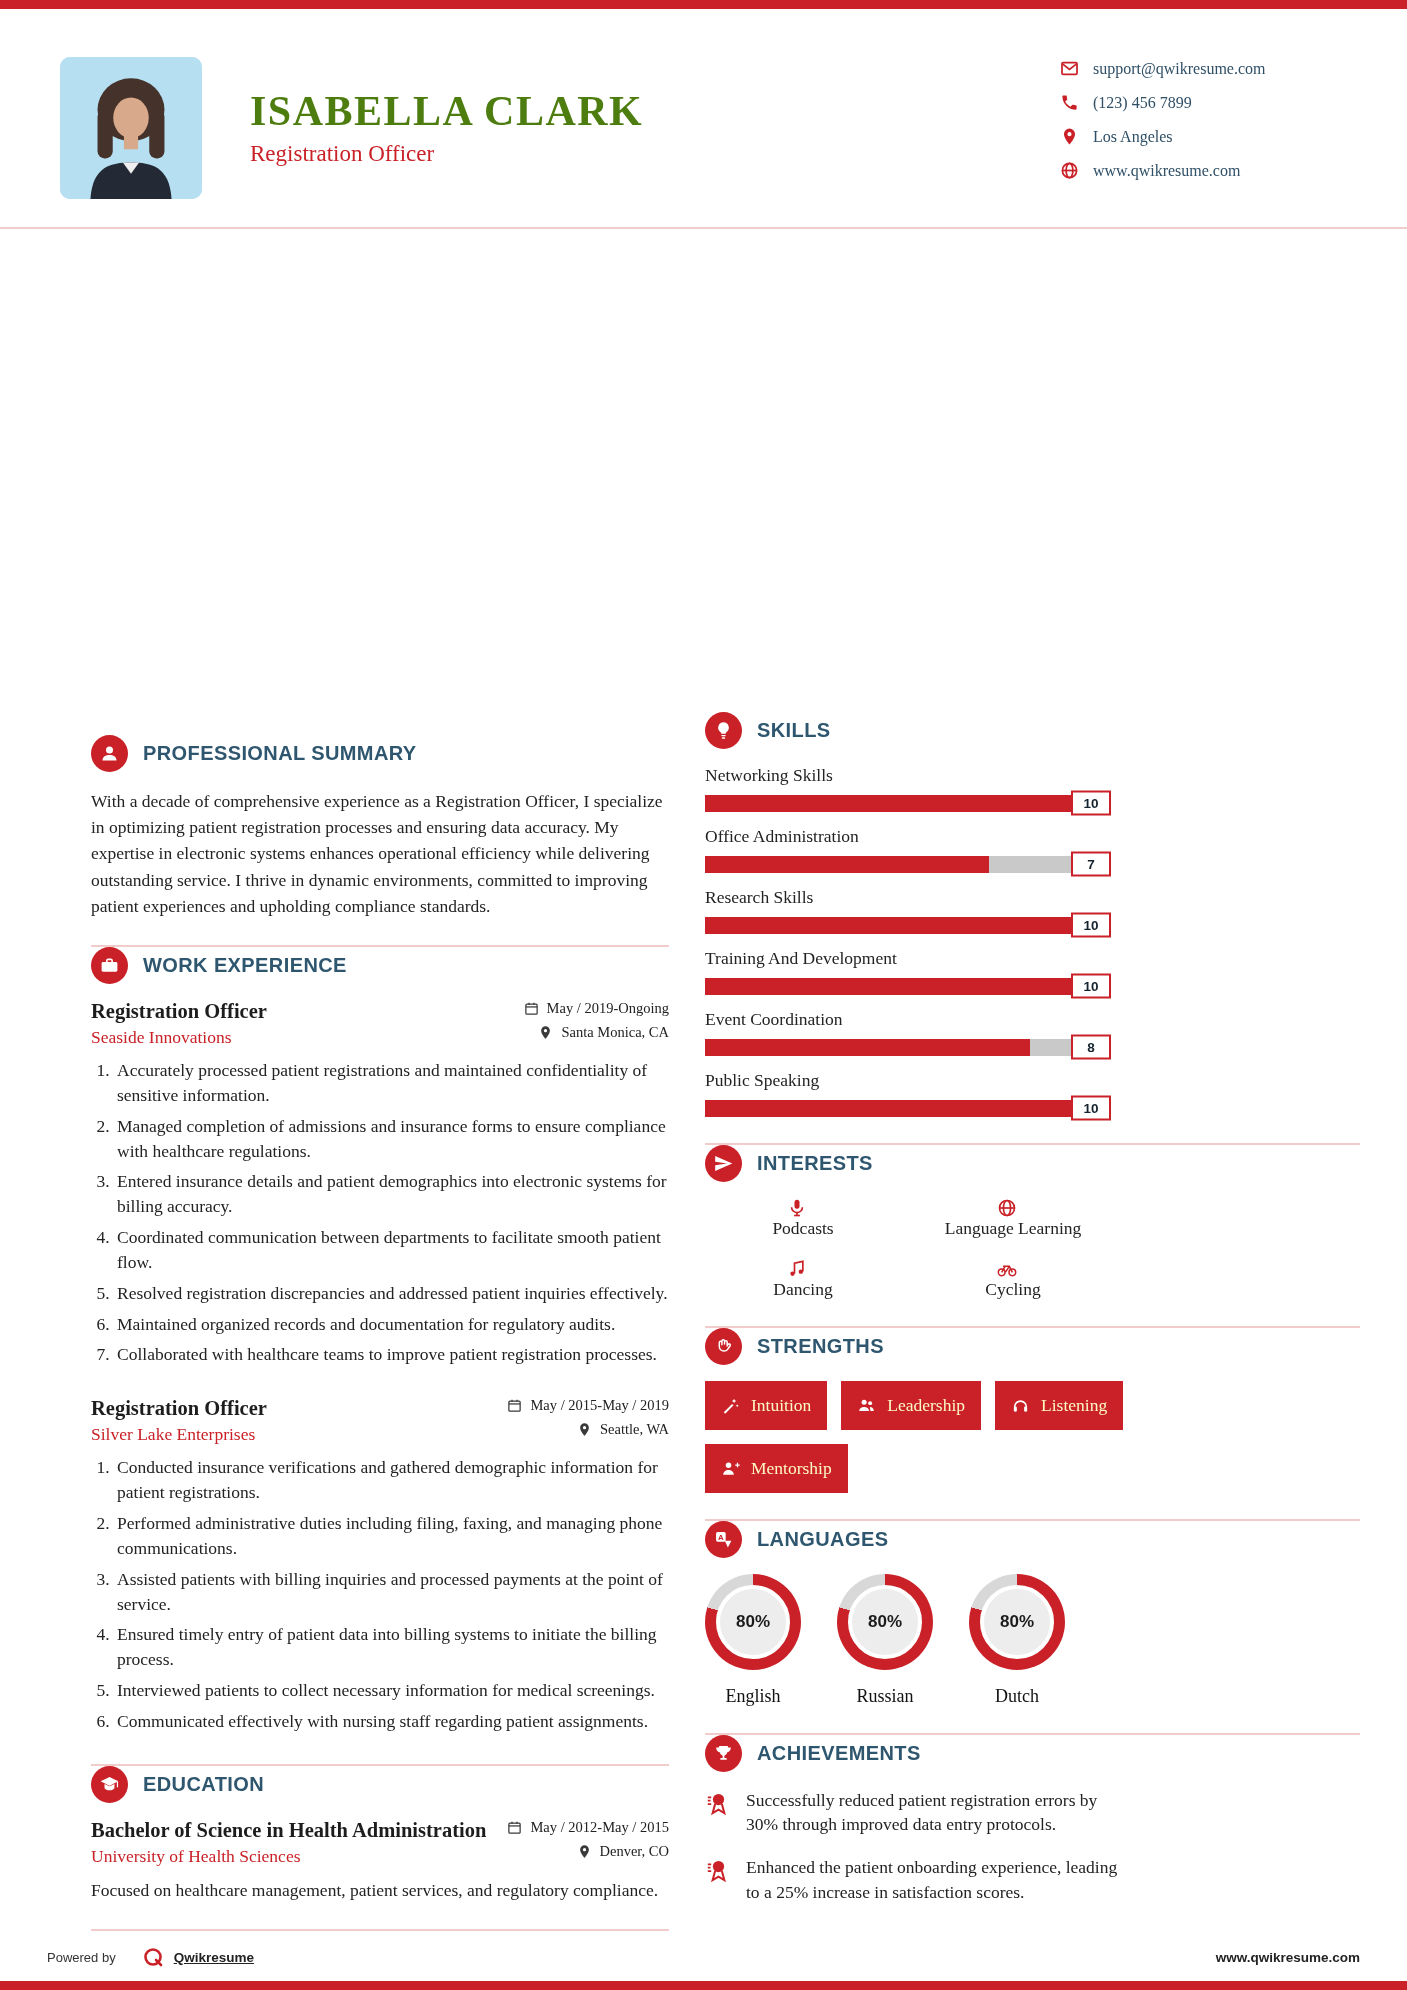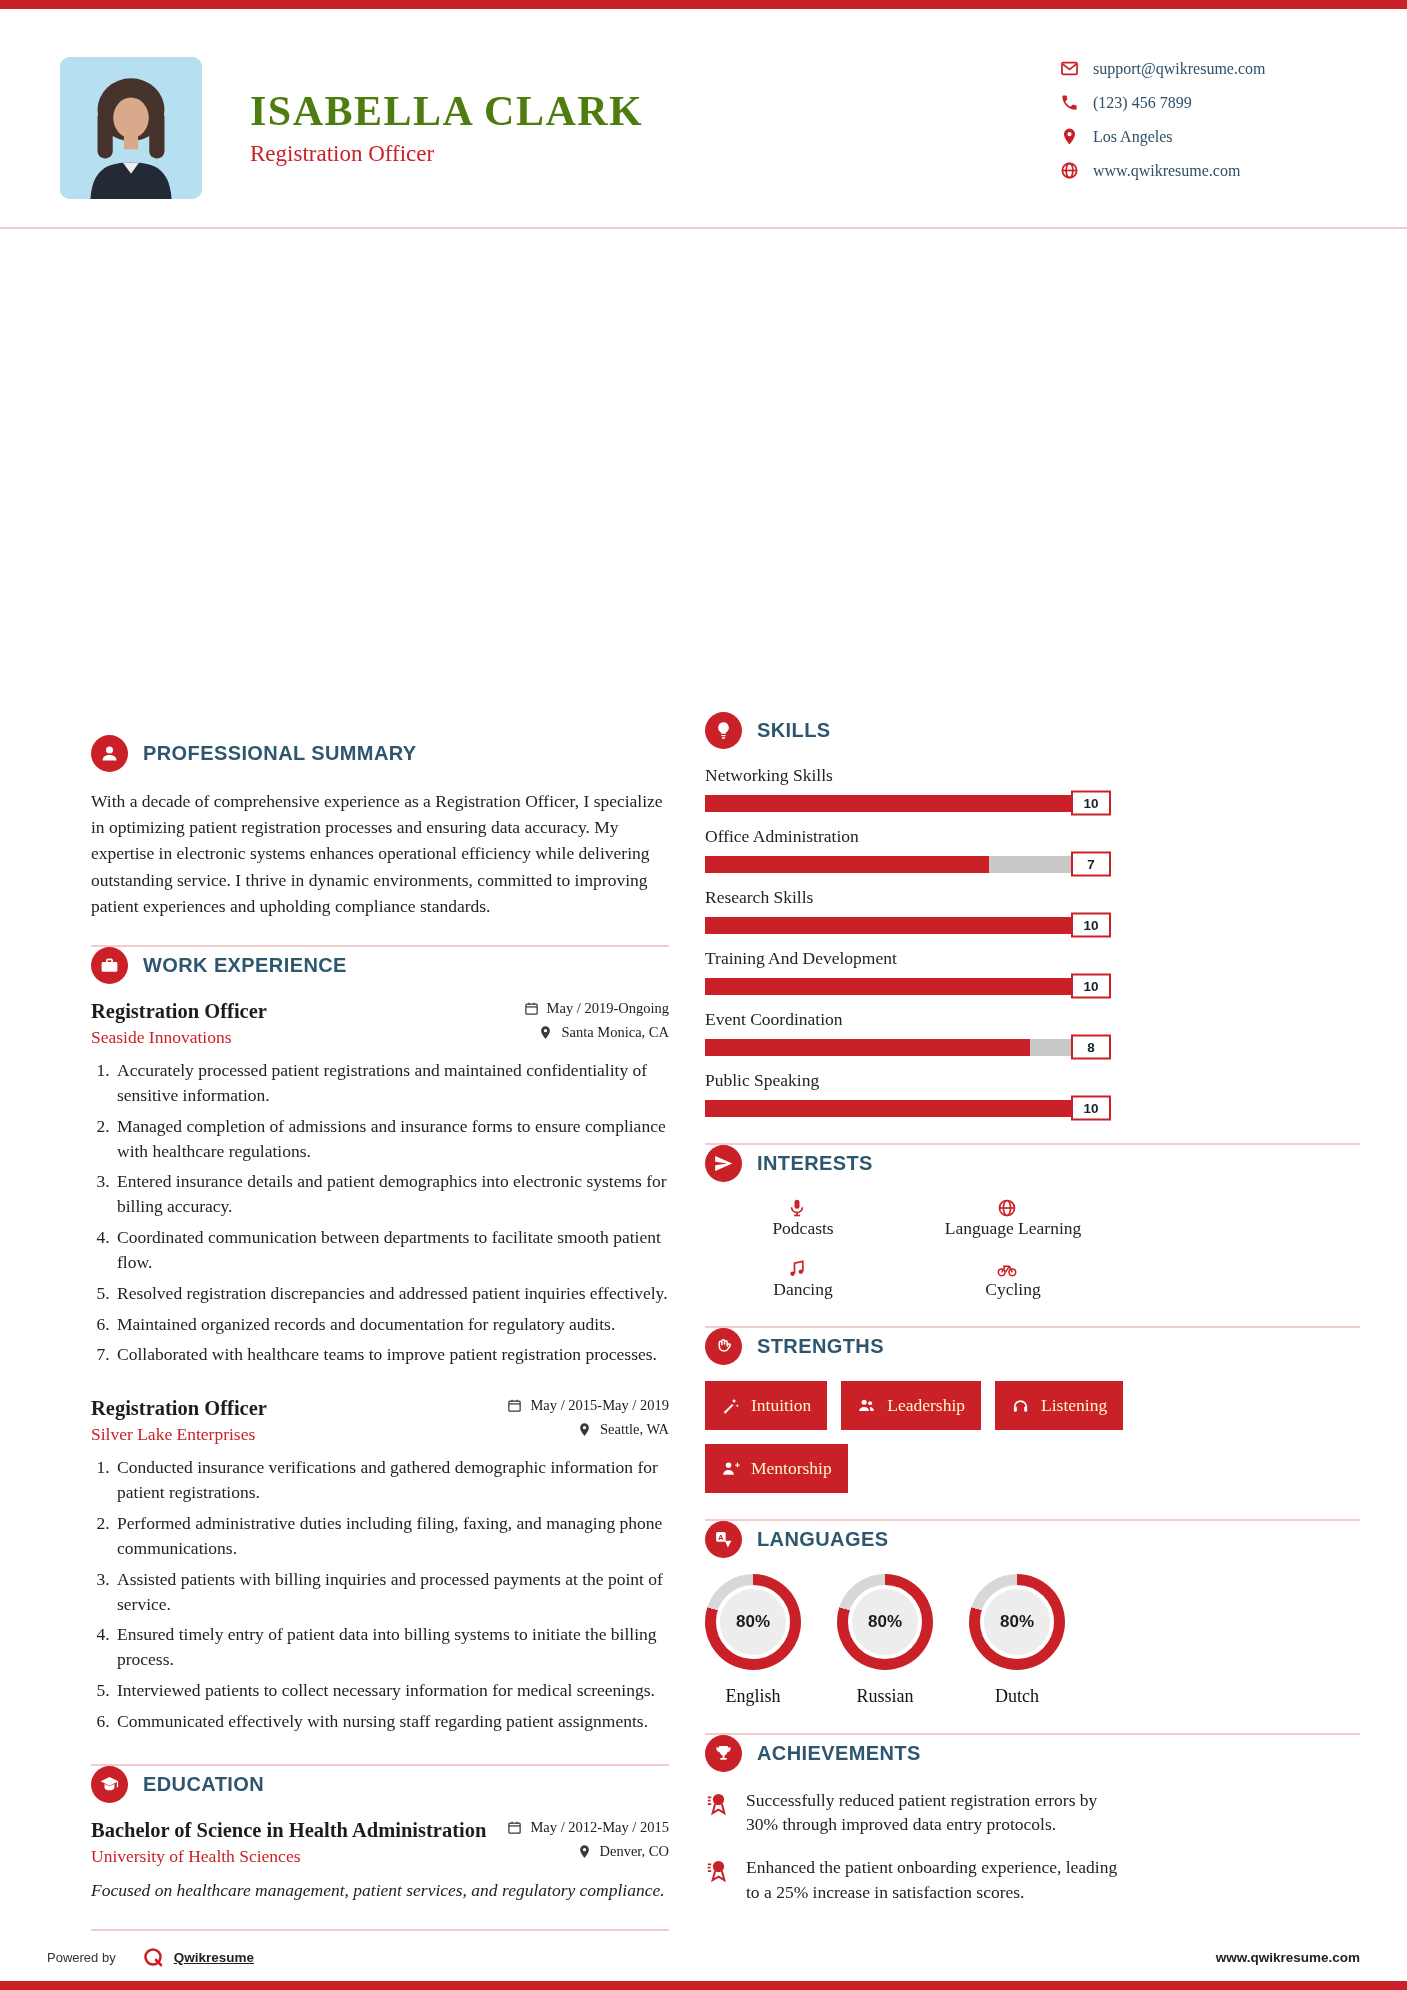--- a/index.html
+++ b/index.html
@@ -342,21 +342,21 @@
             <div class="meta-row">
               <span class="micon">
                 <svg viewBox="0 0 24 24">
                     <path d="M12 2a7 7 0 0 0-7 7c0 5.2 7 13 7 13s7-7.8 7-13a7 7 0 0 0-7-7zm0 9.6A2.6 2.6 0 1 1 12 6.4a2.6 2.6 0 0 1 0 5.2z" fill="currentColor"></path>
                   </svg>
               </span>
               <span>Denver, CO</span>
             </div>
           </div>
         </div>
-        <p class="body-text" style="margin-top:10px;font-style:italic;">Focused on healthcare management, patient services, and regulatory compliance.</p>
+        <p class="body-text" style="margin-top:10px;">Focused on healthcare management, patient services, and regulatory compliance.</p>
       </section>
 
       <hr class="rule rule-left">
     </div>
 
     <div class="col-right">
 
       <section class="section">
         <div class="sec-head">
           <span class="sec-icon">

